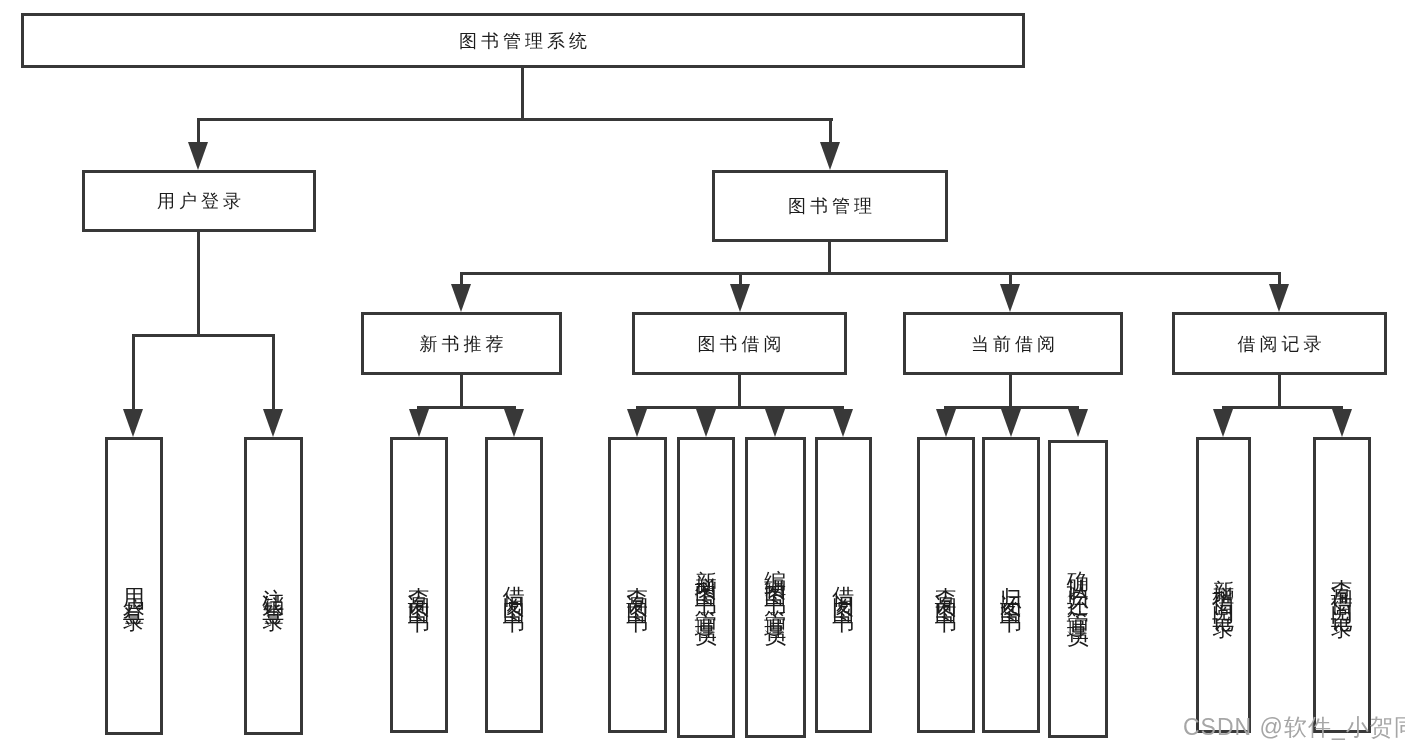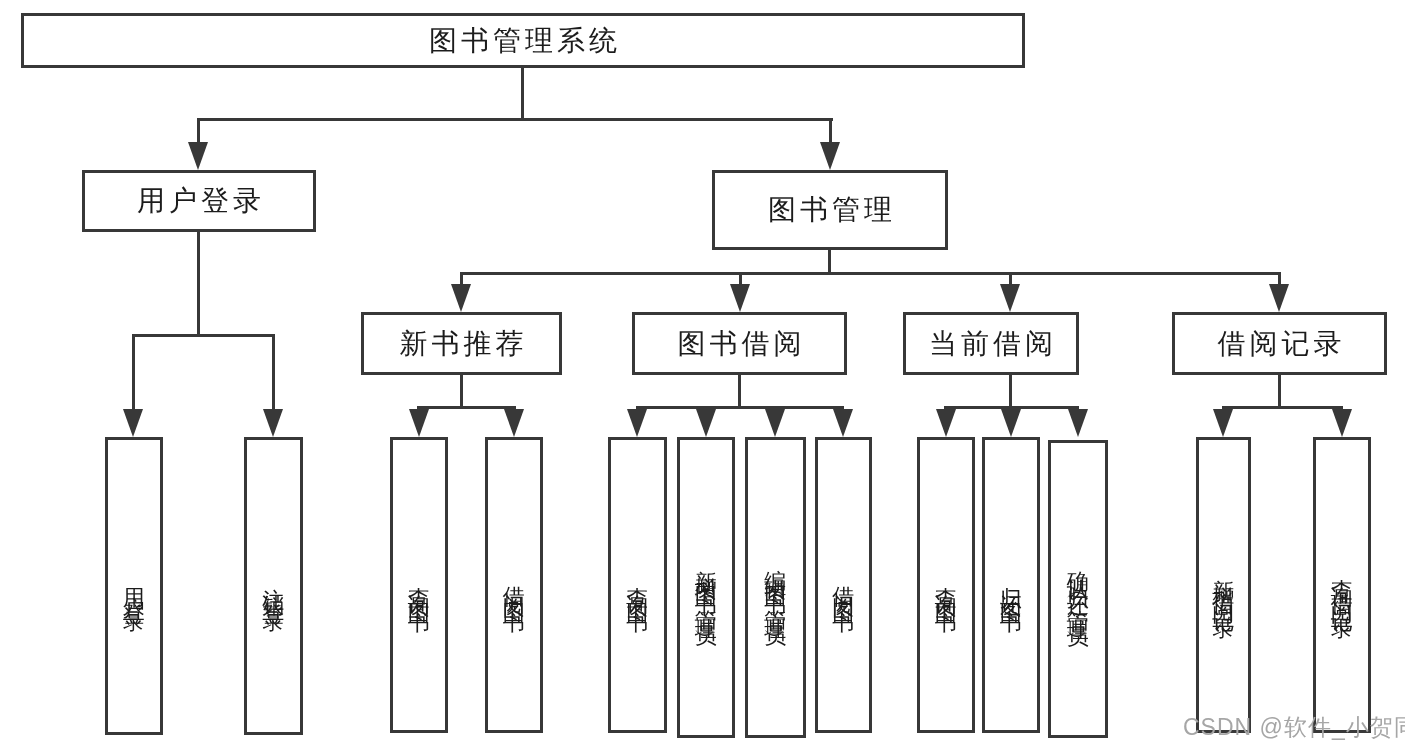--- a/index.html
+++ b/index.html
@@ -18,21 +18,21 @@
     position:absolute;width:0;height:0;
     border-left:10px solid transparent;
     border-right:10px solid transparent;
     border-top:28px solid var(--line);
   }
   .node{
     position:absolute;box-sizing:border-box;border:3px solid var(--line);
     background:var(--bg);display:flex;align-items:center;justify-content:center;
     color:var(--text);
   }
-  .htext{font-size:28px;letter-spacing:4px;text-indent:4px;white-space:nowrap;}
+  .htext{font-size:18px;letter-spacing:4px;text-indent:4px;white-space:nowrap;}
   .vtext{
     writing-mode:vertical-rl;text-orientation:mixed;
     font-size:22px;letter-spacing:8px;line-height:1.15;white-space:nowrap;
   }
   .watermark{
     position:absolute;left:1183px;top:712px;
     font-size:23px;color:var(--watermark);letter-spacing:1px;white-space:nowrap;
   }
 </style>
 </head>
@@ -90,31 +90,31 @@
   <div class="ah" style="left:1213px;top:409px;"></div>
   <div class="ah" style="left:1332px;top:409px;"></div>
 
   <div class="node" style="left:21px;top:13px;width:1004px;height:55px;">
     <span class="htext">图书管理系统</span>
   </div>
 
   <div class="node" style="left:82px;top:170px;width:234px;height:62px;">
     <span class="htext">用户登录</span>
   </div>
-  <div class="node" style="left:712px;top:170px;width:236px;height:80px;">
+  <div class="node" style="left:712px;top:170px;width:236px;height:72px;">
     <span class="htext">图书管理</span>
   </div>
 
   <div class="node" style="left:632px;top:312px;width:215px;height:63px;">
     <span class="htext">图书借阅</span>
   </div>
   <div class="node" style="left:361px;top:312px;width:201px;height:63px;">
     <span class="htext">新书推荐</span>
   </div>
-  <div class="node" style="left:903px;top:312px;width:176px;height:63px;">
+  <div class="node" style="left:903px;top:312px;width:220px;height:63px;">
     <span class="htext">当前借阅</span>
   </div>
   <div class="node" style="left:1172px;top:312px;width:215px;height:63px;">
     <span class="htext">借阅记录</span>
   </div>
 
   <div class="node" style="left:105px;top:437px;width:58px;height:298px;">
     <span class="vtext">用户登录</span>
   </div>
   <div class="node" style="left:244px;top:437px;width:59px;height:298px;">

